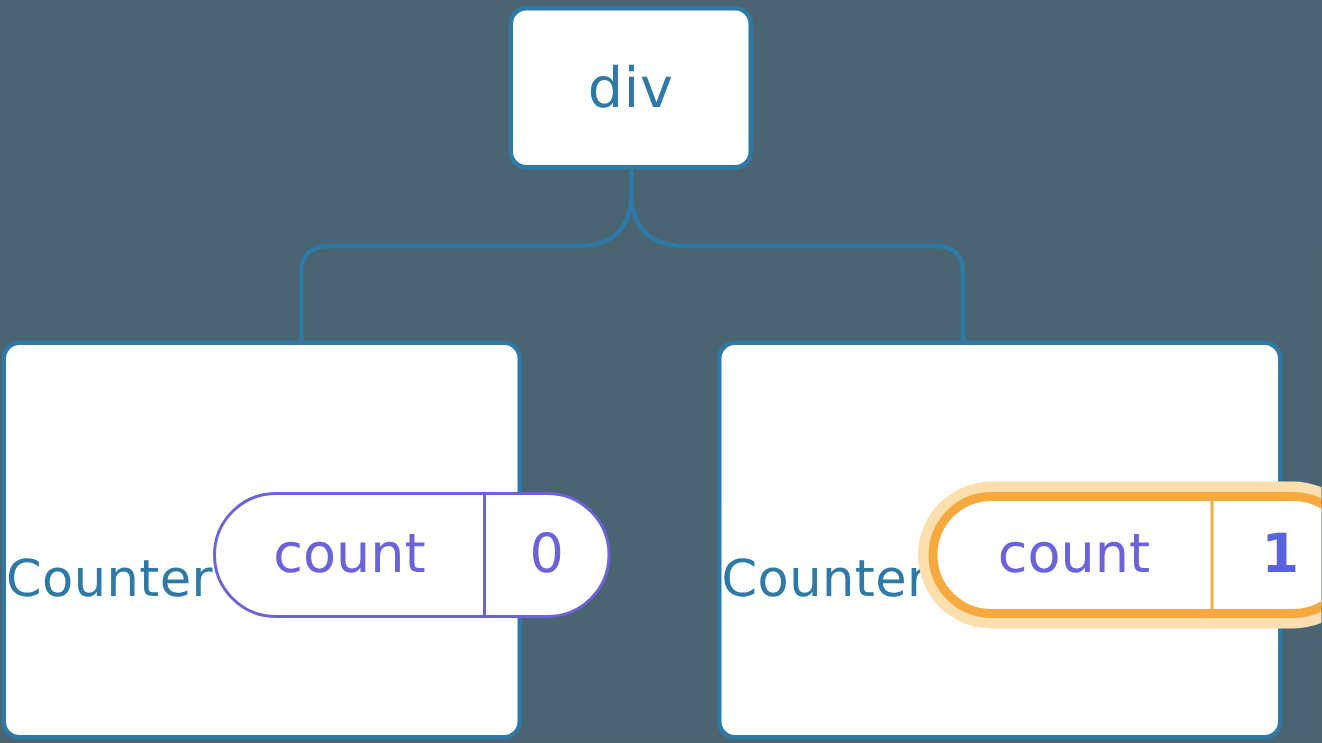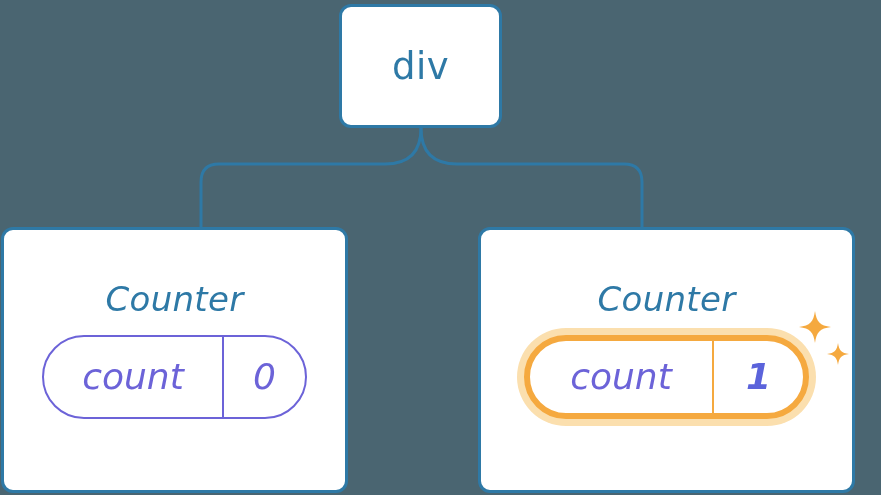--- a/index.html
+++ b/index.html
@@ -38,41 +38,40 @@
     border: 3px solid #2e79a6;
     border-radius: 12px;
     box-sizing: border-box;
   }
 
   
   #root-node {
     left: 339px;
     top: 4px;
     width: 163px;
-    height: 124px;
+    height: 109px;
     display: flex;
     align-items: center;
     justify-content: center;
   }
   .root-label {
     color: #2e79a6;
     font-size: 37px;
     font-weight: 400;
     letter-spacing: 0.5px;
     line-height: 1;
   }
 
   
   .child-card {
     top: 227px;
     height: 266px;
     display: flex;
-    flex-direction: column;
+    flex-direction: row;
     align-items: center;
-    font-style: italic;
   }
   #child-left  { left: 1px;   width: 347px; }
   #child-right { left: 478px; width: 377px; }
 
   .child-title {
     color: #2e79a6;
     font-size: 34px;
     font-weight: 400;
     line-height: 1;
     margin-top: 52px;

